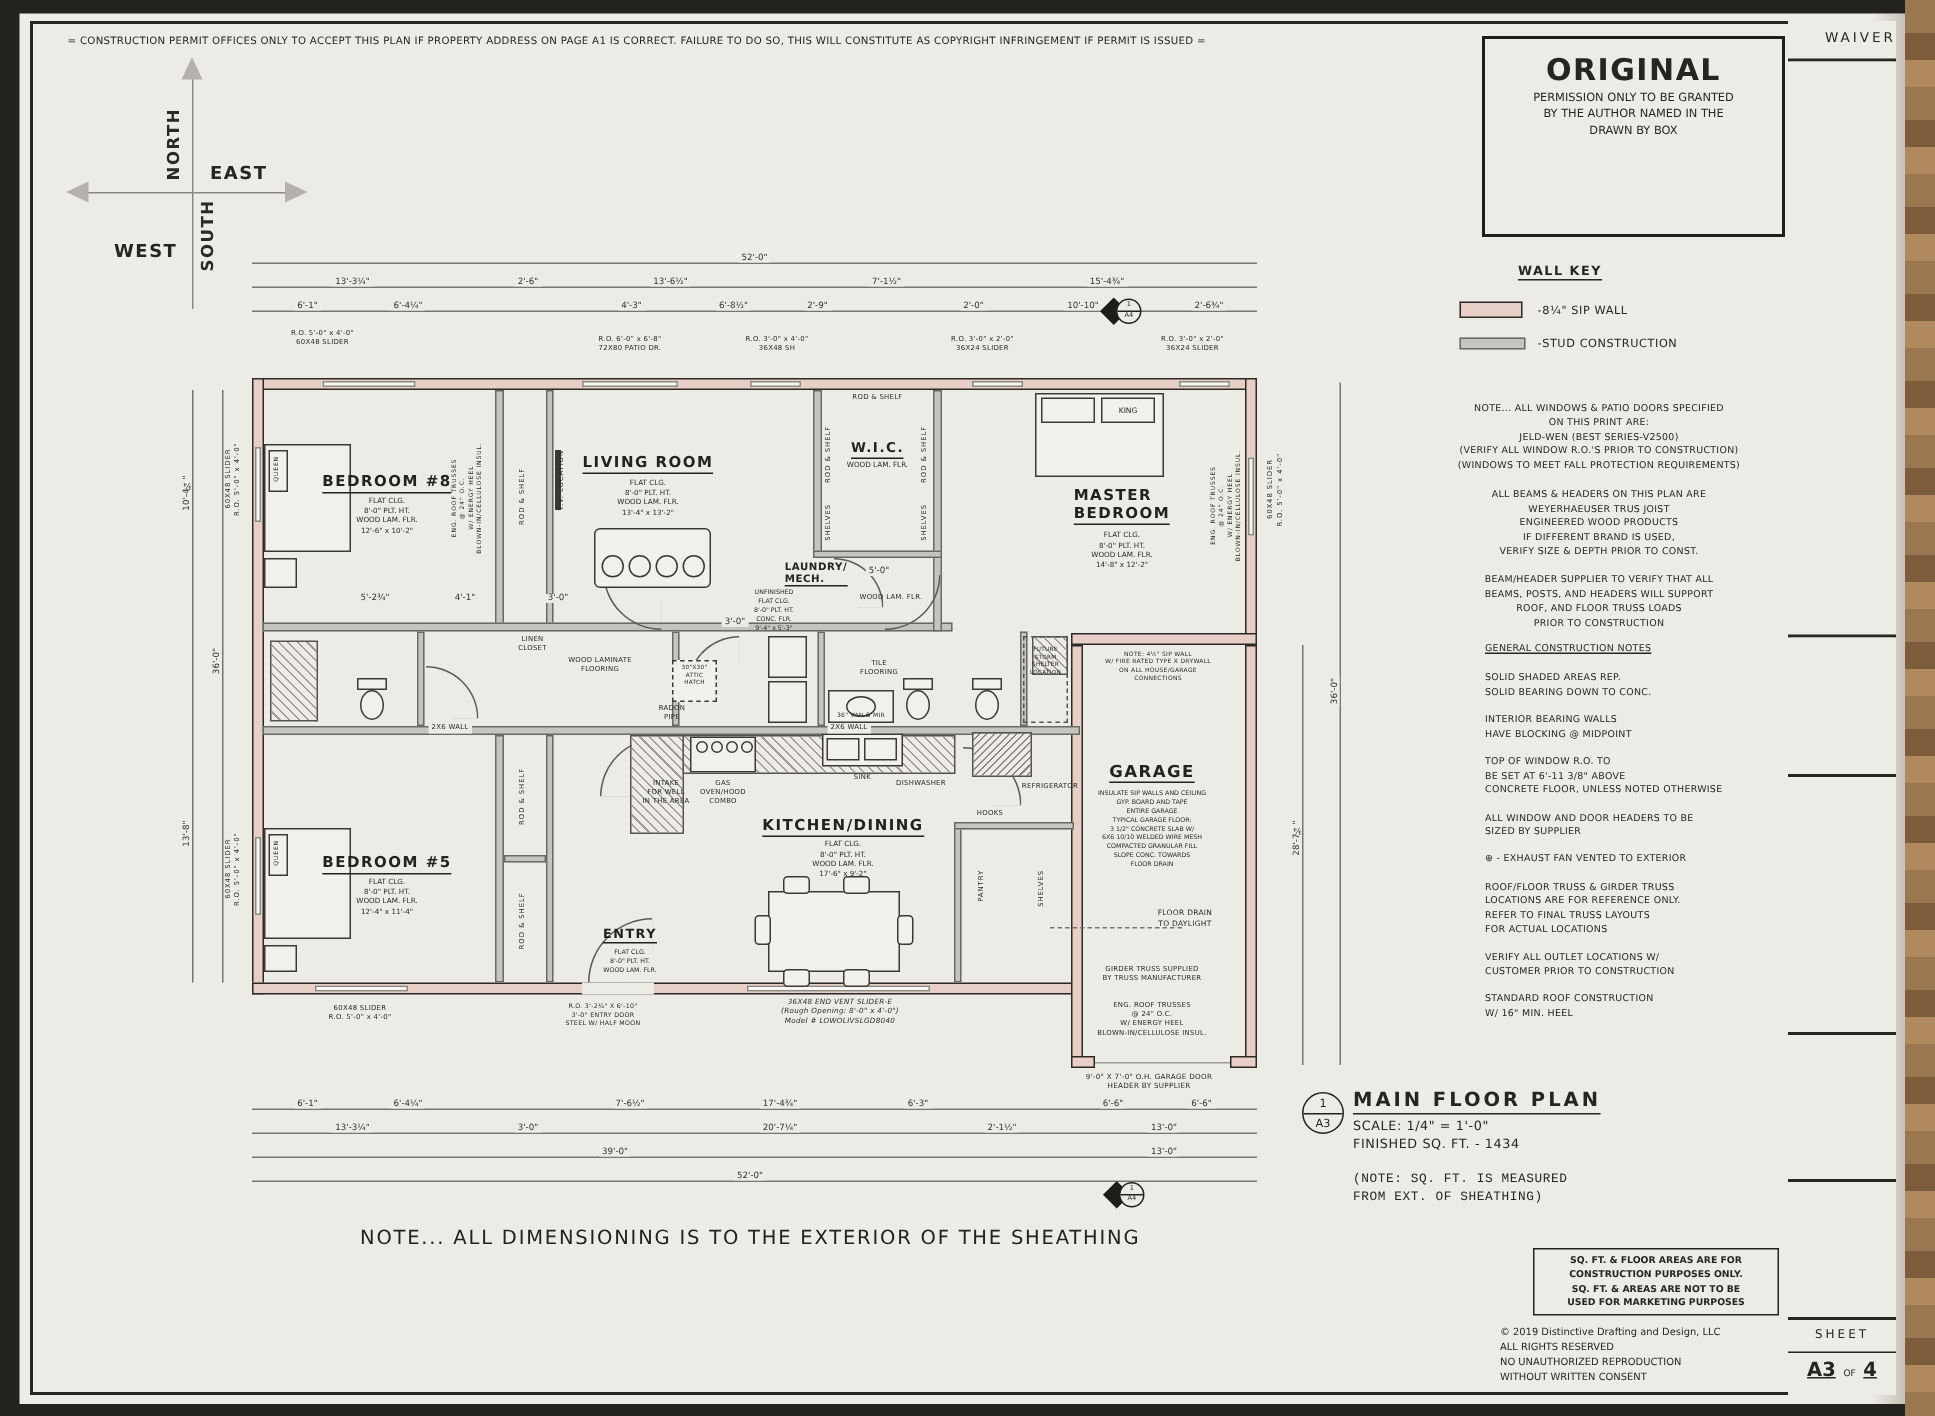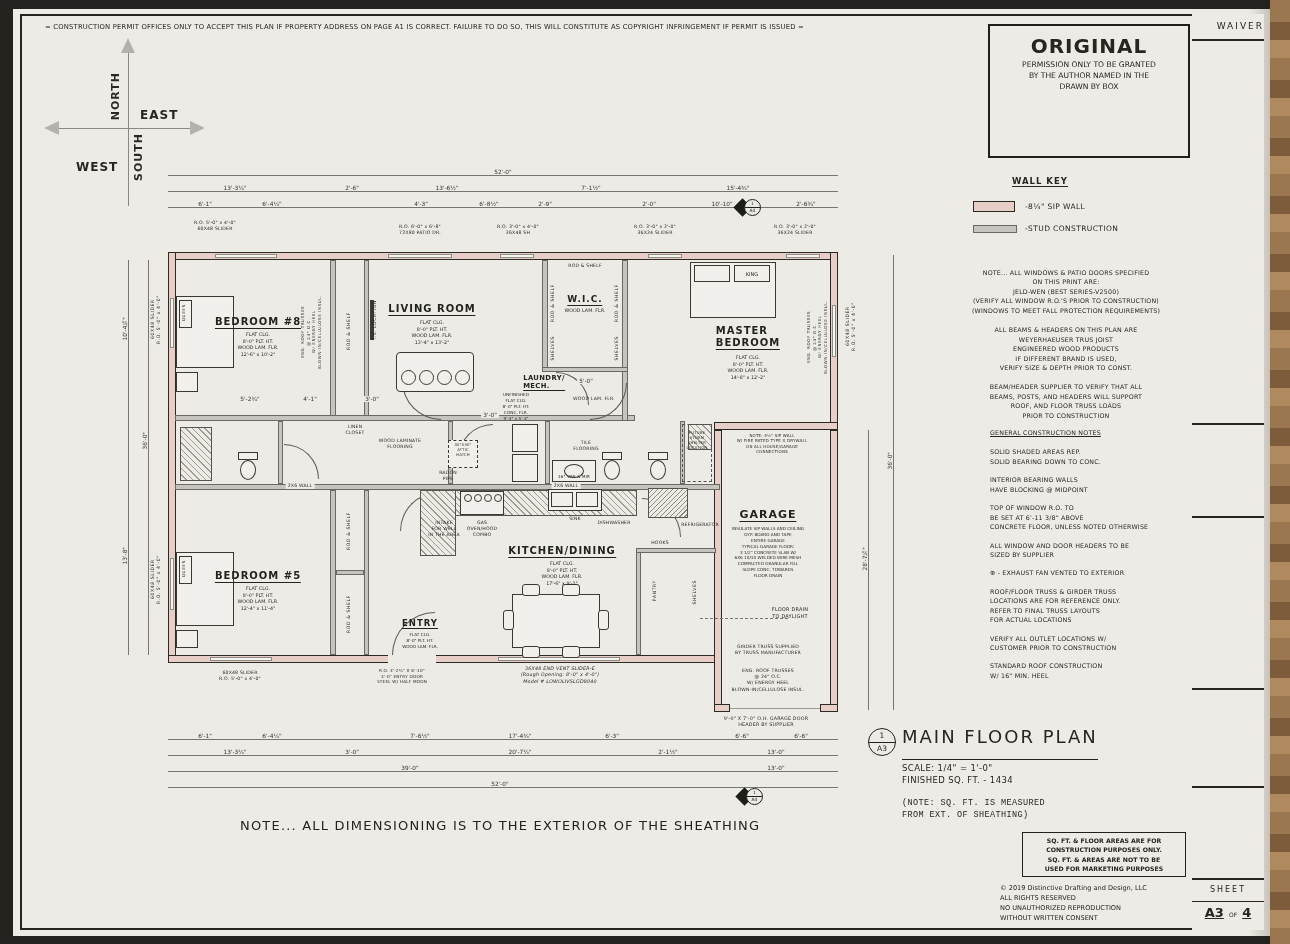--- a/index.html
+++ b/index.html
@@ -425,21 +425,21 @@
     <div class="b">A4</div>
   </div>
 </div>
 
 <div style="position:absolute;left:868px;top:726px;display:flex;align-items:flex-start;">
   <div style="width:28px;height:28px;border:1.4px solid #22221d;border-radius:50%;text-align:center;font-size:7.5px;box-sizing:border-box;flex:none;margin-top:2px;">
     <div style="border-bottom:1px solid #22221d;line-height:13px;">1</div>
     <div style="line-height:11px;">A3</div>
   </div>
   <div style="margin-left:6px;">
-    <div style="font-size:18px;letter-spacing:2px;font-weight:normal;border-bottom:1.4px solid #22221d;padding-bottom:12px;">MAIN FLOOR PLAN</div>
+    <div style="font-size:13px;letter-spacing:2px;font-weight:bold;border-bottom:1.4px solid #22221d;padding-bottom:1px;">MAIN FLOOR PLAN</div>
     <div style="font-size:8.5px;margin-top:3px;letter-spacing:.4px;">SCALE: 1/4" = 1'-0"</div>
     <div style="font-size: 8.5px;margin-top:2px;letter-spacing:.4px;">FINISHED SQ. FT. - 1434</div>
     <div class="pre" style="font-size:8.5px;margin-top:13px;line-height:1.4;letter-spacing:.4px;font-family:Liberation Mono, monospace;">(NOTE: SQ. FT. IS MEASURED
 FROM EXT. OF SHEATHING)</div>
   </div>
 </div>
 
 <div style="position:absolute;left:240px;top:818px;font-size:13px;letter-spacing:1.2px;color:#23231d;">NOTE... ALL DIMENSIONING IS TO THE EXTERIOR OF THE SHEATHING</div>
 
 <div style="position:absolute;left:1022px;top:832px;width:164px;border:1.5px solid #22221d;padding:3px 2px;box-sizing:border-box;text-align:center;font-size:6.2px;font-weight:bold;line-height:1.5;white-space:pre-line;">SQ. FT. &amp; FLOOR AREAS ARE FOR

